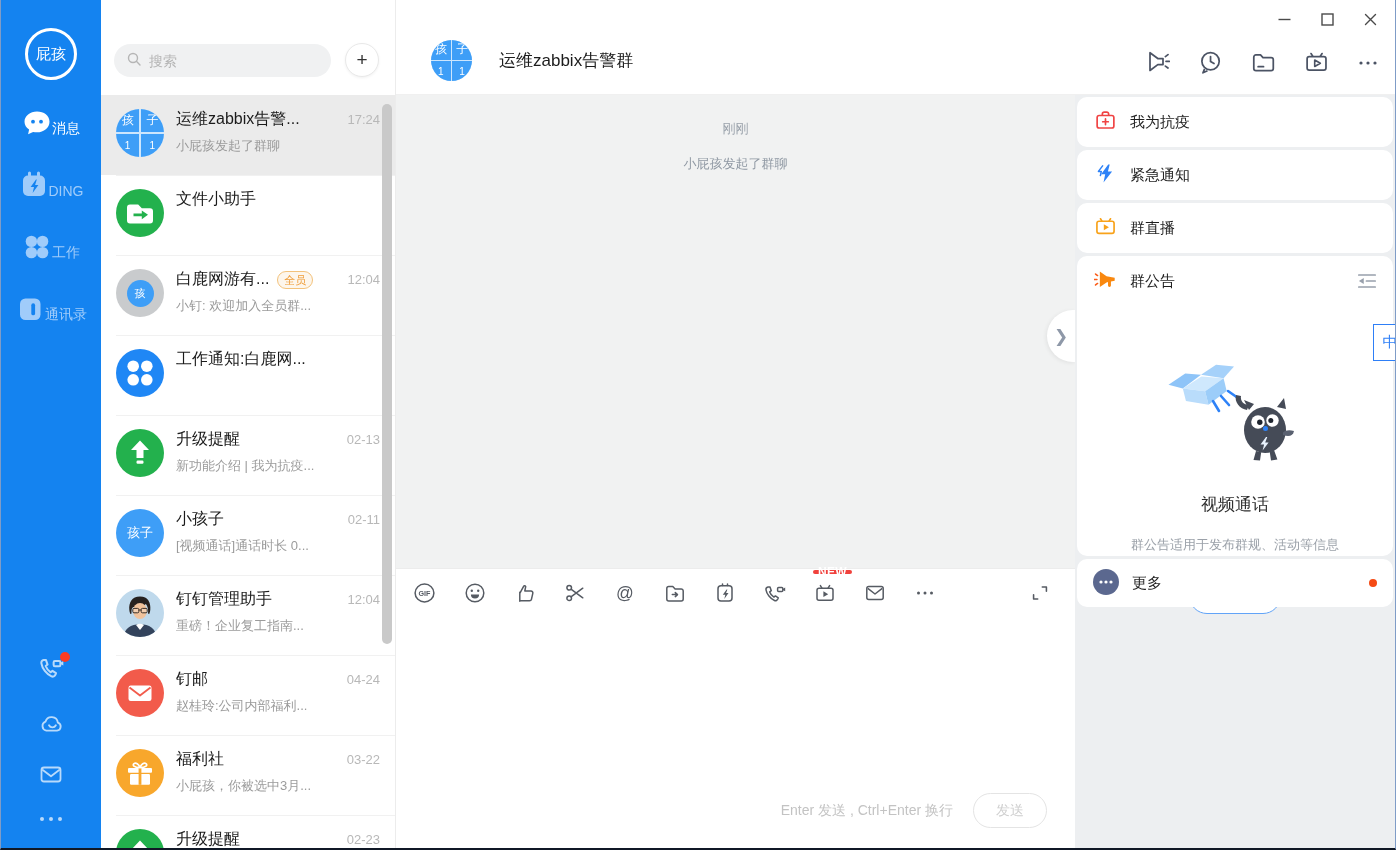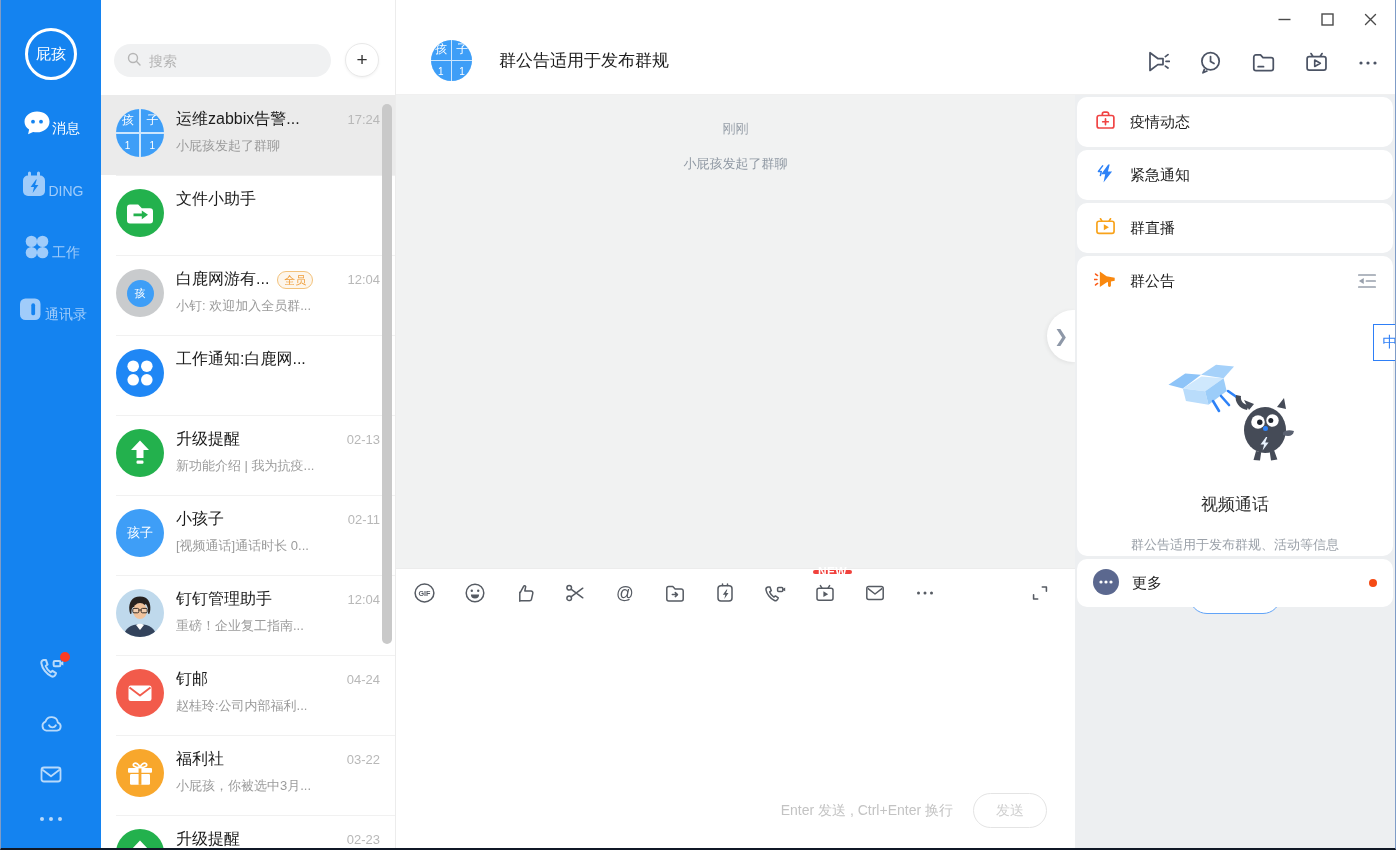--- a/index.html
+++ b/index.html
@@ -384,21 +384,21 @@
   </section>
 
   <section class="main">
     <header class="main-header">
       <div class="ava quad gh-ava">
         <span>孩</span>
           <span>子</span>
           <span>1</span>
           <span>1</span>
       </div>
-      <div class="gh-title">群公告适用于发布群规</div>
+      <div class="gh-title">运维zabbix告警群</div>
 
       <div class="win-controls">
         <span class="win-btn">
           <svg width="15" height="15" viewBox="0 0 15 15">
               <path d="M1.5 7.5h12" stroke="#4a4a4a" stroke-width="1.4"></path>
             </svg>
         </span>
         <span class="win-btn">
           <svg width="15" height="15" viewBox="0 0 15 15">
               <rect x="2" y="2" width="11" height="11" fill="none" stroke="#4a4a4a" stroke-width="1.4"></rect>
@@ -549,21 +549,21 @@
 
       <aside class="right-panel">
         <div class="card shortcut">
           <span>
             <svg width="23" height="23" viewBox="0 0 22 22">
                 <rect x="3" y="6.2" width="16" height="12" rx="2" fill="none" stroke="#f04343" stroke-width="1.6"></rect>
                 <path d="M8 6V4.8A1.8 1.8 0 0 1 9.8 3h2.4A1.8 1.8 0 0 1 14 4.8V6" fill="none" stroke="#f04343" stroke-width="1.6"></path>
                 <path d="M11 9.5v5.4M8.3 12.2h5.4" stroke="#f04343" stroke-width="1.6" stroke-linecap="round"></path>
               </svg>
           </span>
-          <span>疫情动态</span>
+          <span>我为抗疫</span>
         </div>
 
         <div class="card shortcut">
           <span>
             <svg width="23" height="23" viewBox="0 0 22 22">
                 <path d="M8.6 3.2 4.2 9h2.8l-1 4.6" fill="none" stroke="#2e82f7" stroke-width="1.4" stroke-linejoin="round"></path>
                 <path d="M13.6 2.4 6.8 11.6h3.9L9.1 19.6l8.2-10.4h-4l1.7-6.8z" fill="#2e82f7"></path>
               </svg>
           </span>
           <span>紧急通知</span>

